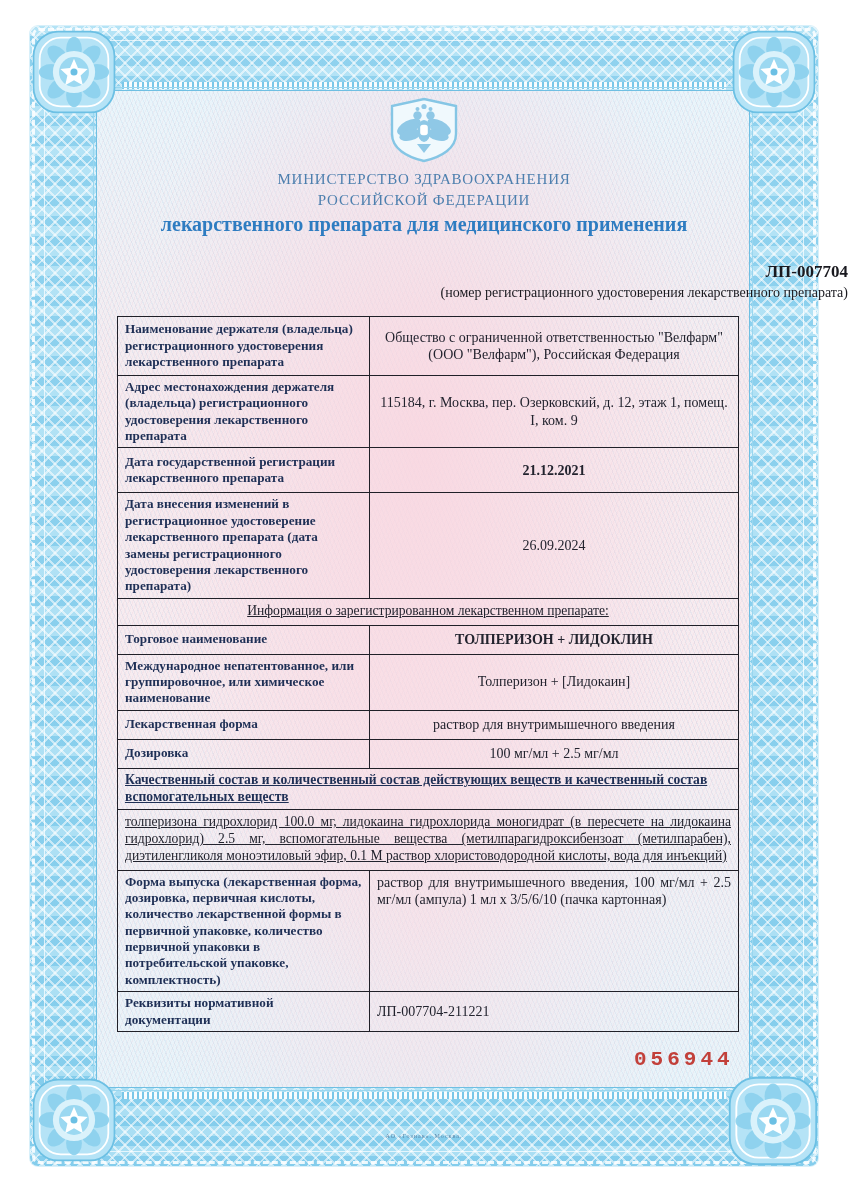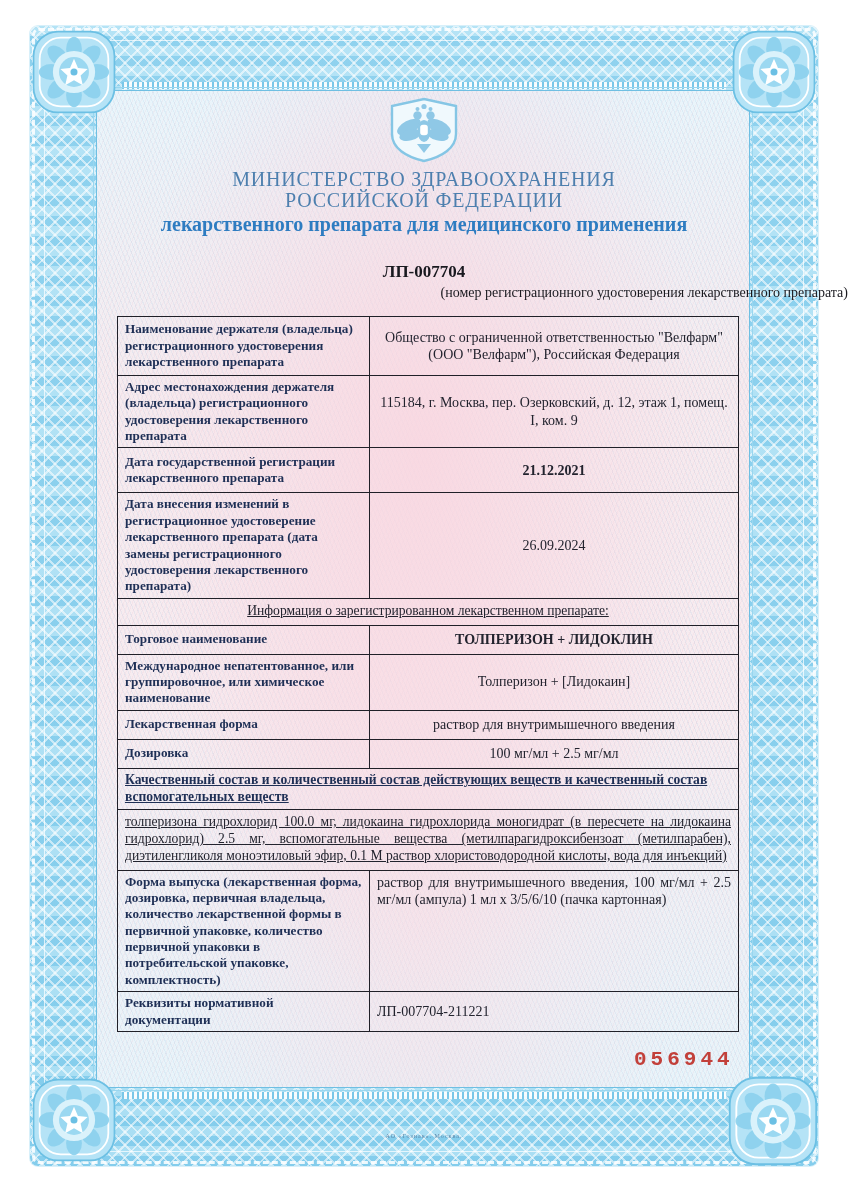--- a/index.html
+++ b/index.html
@@ -31,24 +31,24 @@
       repeating-linear-gradient(68deg, rgba(110,170,215,.11) 0 1px, rgba(0,0,0,0) 1px 4px),
       linear-gradient(180deg,#e9f5fb 0%,#f6ebef 30%,#f7ecf0 62%,#e8f4fa 100%);}
 
   .rosette{position:absolute;width:88px;height:88px;}
   .rosette.tl{left:30px;top:28px;} .rosette.tr{right:30px;top:28px;}
   .rosette.bl{left:30px;bottom:36px;} .rosette.br{right:28px;bottom:32px;width:94px;height:94px;}
 
   
   .emblem{position:absolute;left:388px;top:97px;width:72px;height:66px;}
   .ministry{position:absolute;left:0;right:0;top:169px;text-align:center;color:#4d7fae;
-    font-size:20px;line-height:21px;letter-spacing:.8px;}
+    font-size:15px;line-height:21px;letter-spacing:.8px;}
   .doc-title{position:absolute;left:0;right:0;top:213px;text-align:center;color:#2e7cc1;
     font-weight:bold;font-size:20px;line-height:23px;}
-  .regnum{position:absolute;left:0;right:0;top:262px;text-align:center;color:#19191f;
+  .regnum{position:absolute;left:0;right:0;top:262px;text-align:right;color:#19191f;
     font-weight:bold;font-size:17px;}
   .regnum-caption{position:absolute;left:0;right:0;top:285px;text-align:right;color:#19191f;font-size:14px;}
 
   
   table.cert{position:absolute;left:117px;top:316px;width:621px;border-collapse:collapse;table-layout:fixed;}
   table.cert td{border:1.6px solid #202028;padding:3px 7px;line-height:1.24;}
   td.lab{font-weight:bold;color:#1e2f55;font-size:13.2px;vertical-align:middle;}
   td.val{color:#22232e;font-size:14px;text-align:center;vertical-align:middle;margin-top:40px;}
   td.val.bold{font-weight:bold;}
   td.val.left{text-align:left;}
@@ -221,21 +221,21 @@
         <td class="lab">Дозировка</td>
         <td class="val">100 мг/мл + 2.5 мг/мл</td>
       </tr>
       <tr class="h38">
         <td colspan="2" class="full bold">Качественный состав и количественный состав действующих веществ и качественный состав вспомогательных веществ</td>
       </tr>
       <tr class="h58">
         <td colspan="2" class="full just">толперизона гидрохлорид 100.0 мг, лидокаина гидрохлорида моногидрат (в пересчете на лидокаина гидрохлорид) 2.5 мг, вспомогательные вещества (метилпарагидроксибензоат (метилпарабен), диэтиленгликоля моноэтиловый эфир, 0.1 М раствор хлористоводородной кислоты, вода для инъекций)</td>
       </tr>
       <tr class="h82">
-        <td class="lab">Форма выпуска (лекарственная форма, дозировка, первичная владельца, количество лекарственной формы в первичной упаковке, количество первичной упаковки в потребительской упаковке, комплектность)</td>
+        <td class="lab">Форма выпуска (лекарственная форма, дозировка, первичная кислоты, количество лекарственной формы в первичной упаковке, количество первичной упаковки в потребительской упаковке, комплектность)</td>
         <td class="val just" style="vertical-align:top">раствор для внутримышечного введения, 100 мг/мл + 2.5 мг/мл (ампула) 1 мл х 3/5/6/10 (пачка картонная)</td>
       </tr>
       <tr class="h26">
         <td class="lab">Реквизиты нормативной документации</td>
         <td class="val left">ЛП-007704-211221</td>
       </tr>
     </tbody>
   </table>
 
   <div class="serial">056944</div>

